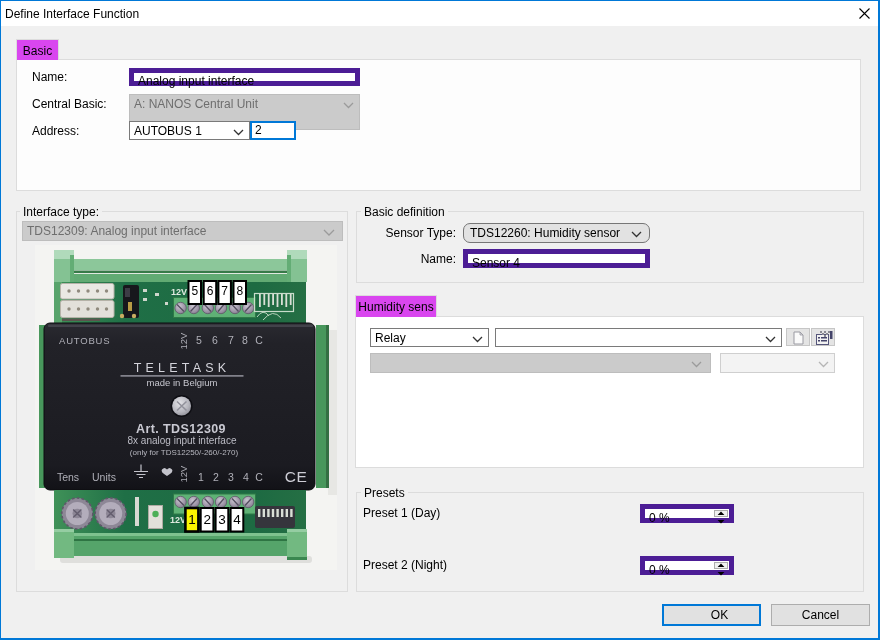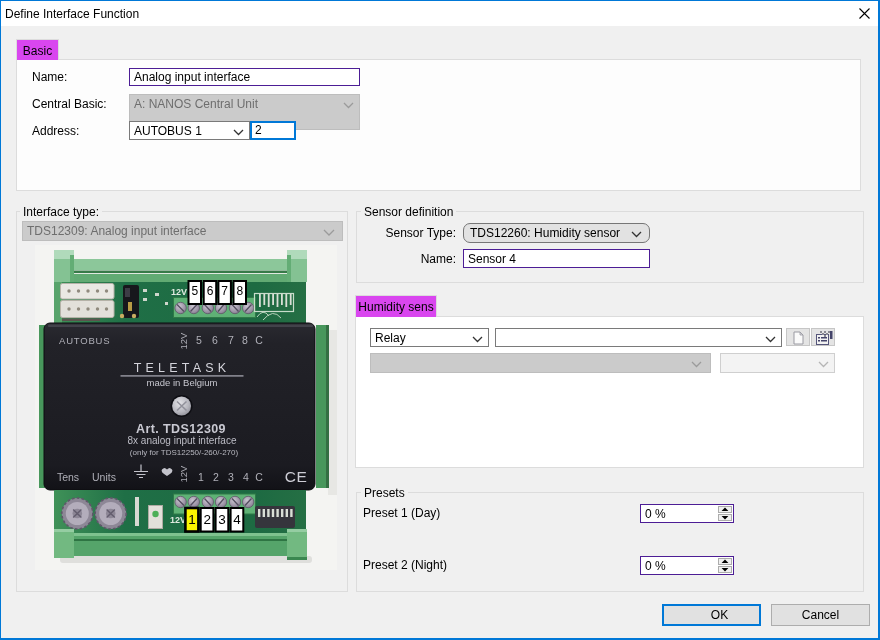--- a/index.html
+++ b/index.html
@@ -5,21 +5,21 @@
 body{font-family:"Liberation Sans",sans-serif;font-size:12px;color:#000;background:#F0F0F0;position:relative;}
 .abs{position:absolute;}
 #winborder{position:absolute;left:0;top:0;width:880px;height:640px;border:solid #0078D7;border-width:1px 2px 2px 1px;z-index:90;pointer-events:none;}
 #titlebar{left:1px;top:1px;width:877px;height:25px;background:#fff;z-index:5;}
 #title{left:4px;top:6px;position:absolute;font-size:12px;}
 .tab{background:#d946ef;border:1px solid #DCDCDC;border-bottom:none;z-index:3;}
 .tabtext{position:absolute;left:0;right:0;text-align:center;top:4px;}
 .page{background:#FDFDFD;border:1px solid #DCDCDC;}
 .grouplabel{position:absolute;top:-7px;background:#F0F0F0;padding:0 3px;}
 .groupbox{border:1px solid #DCDCDC;}
-.tbox{background:#fff;border:1px solid #4c1d95;}
+.tbox{background:#fff;border:5px solid #4c1d95;}
 .tbox span{position:absolute;left:4px;top:2px;white-space:nowrap;}
 .combo{background:#fff;border:1px solid #7A7A7A;}
 .combo span{position:absolute;left:4px;top:2px;white-space:nowrap;}
 .combo svg,.spin svg{position:absolute;}
 .combodis{background:#CBCBCB;border:1px solid #BDBDBD;color:#6E6E6E;}
 .chev{position:absolute;right:5px;top:7px;}
 label.r{position:absolute;text-align:right;}
 .btn{background:#E1E1E1;border:1px solid #ADADAD;text-align:center;}
 </style></head>
 <body>
@@ -274,21 +274,21 @@
 <rect x="19" y="288" width="252" height="3" fill="#7fc28f"></rect>
 <rect x="19" y="294" width="252" height="2" fill="#2e7443"></rect>
 <rect x="19" y="284" width="20" height="29" fill="#72b981"></rect>
 <rect x="19" y="284" width="20" height="3" fill="#95cda2"></rect>
 <rect x="252" y="284" width="20" height="31" fill="#72b981"></rect>
 <rect x="252" y="284" width="20" height="3" fill="#95cda2"></rect>
 <rect x="252" y="312" width="20" height="3" fill="#3a8750"></rect>
 </svg>
 
 <div class="abs groupbox" style="left:356px;top:211px;width:508px;height:72px;">
- <span class="grouplabel" style="left:4px;">Sensor definition</span>
+ <span class="grouplabel" style="left:4px;">Basic definition</span>
 </div>
 <label class="r" style="left:356px;top:226px;width:100px;">Sensor Type:</label>
 <div class="abs combo" style="left:463px;top:223px;width:187px;height:20px;background:#E2E2E2;border-color:#767676;border-radius:7px;">
  <span style="left:6px;">TDS12260: Humidity sensor</span>
  <svg class="chev" style="right:7px;top:7px;" width="11" height="7" viewBox="0 0 11 7">
       <path d="M1 1 L5.5 5.5 L10 1" stroke="#333" stroke-width="1.3" fill="none"></path>
     </svg>
 </div>
 <label class="r" style="left:356px;top:252px;width:100px;">Name:</label>
 <div class="abs tbox" style="left:463px;top:249px;width:187px;height:19px;">

